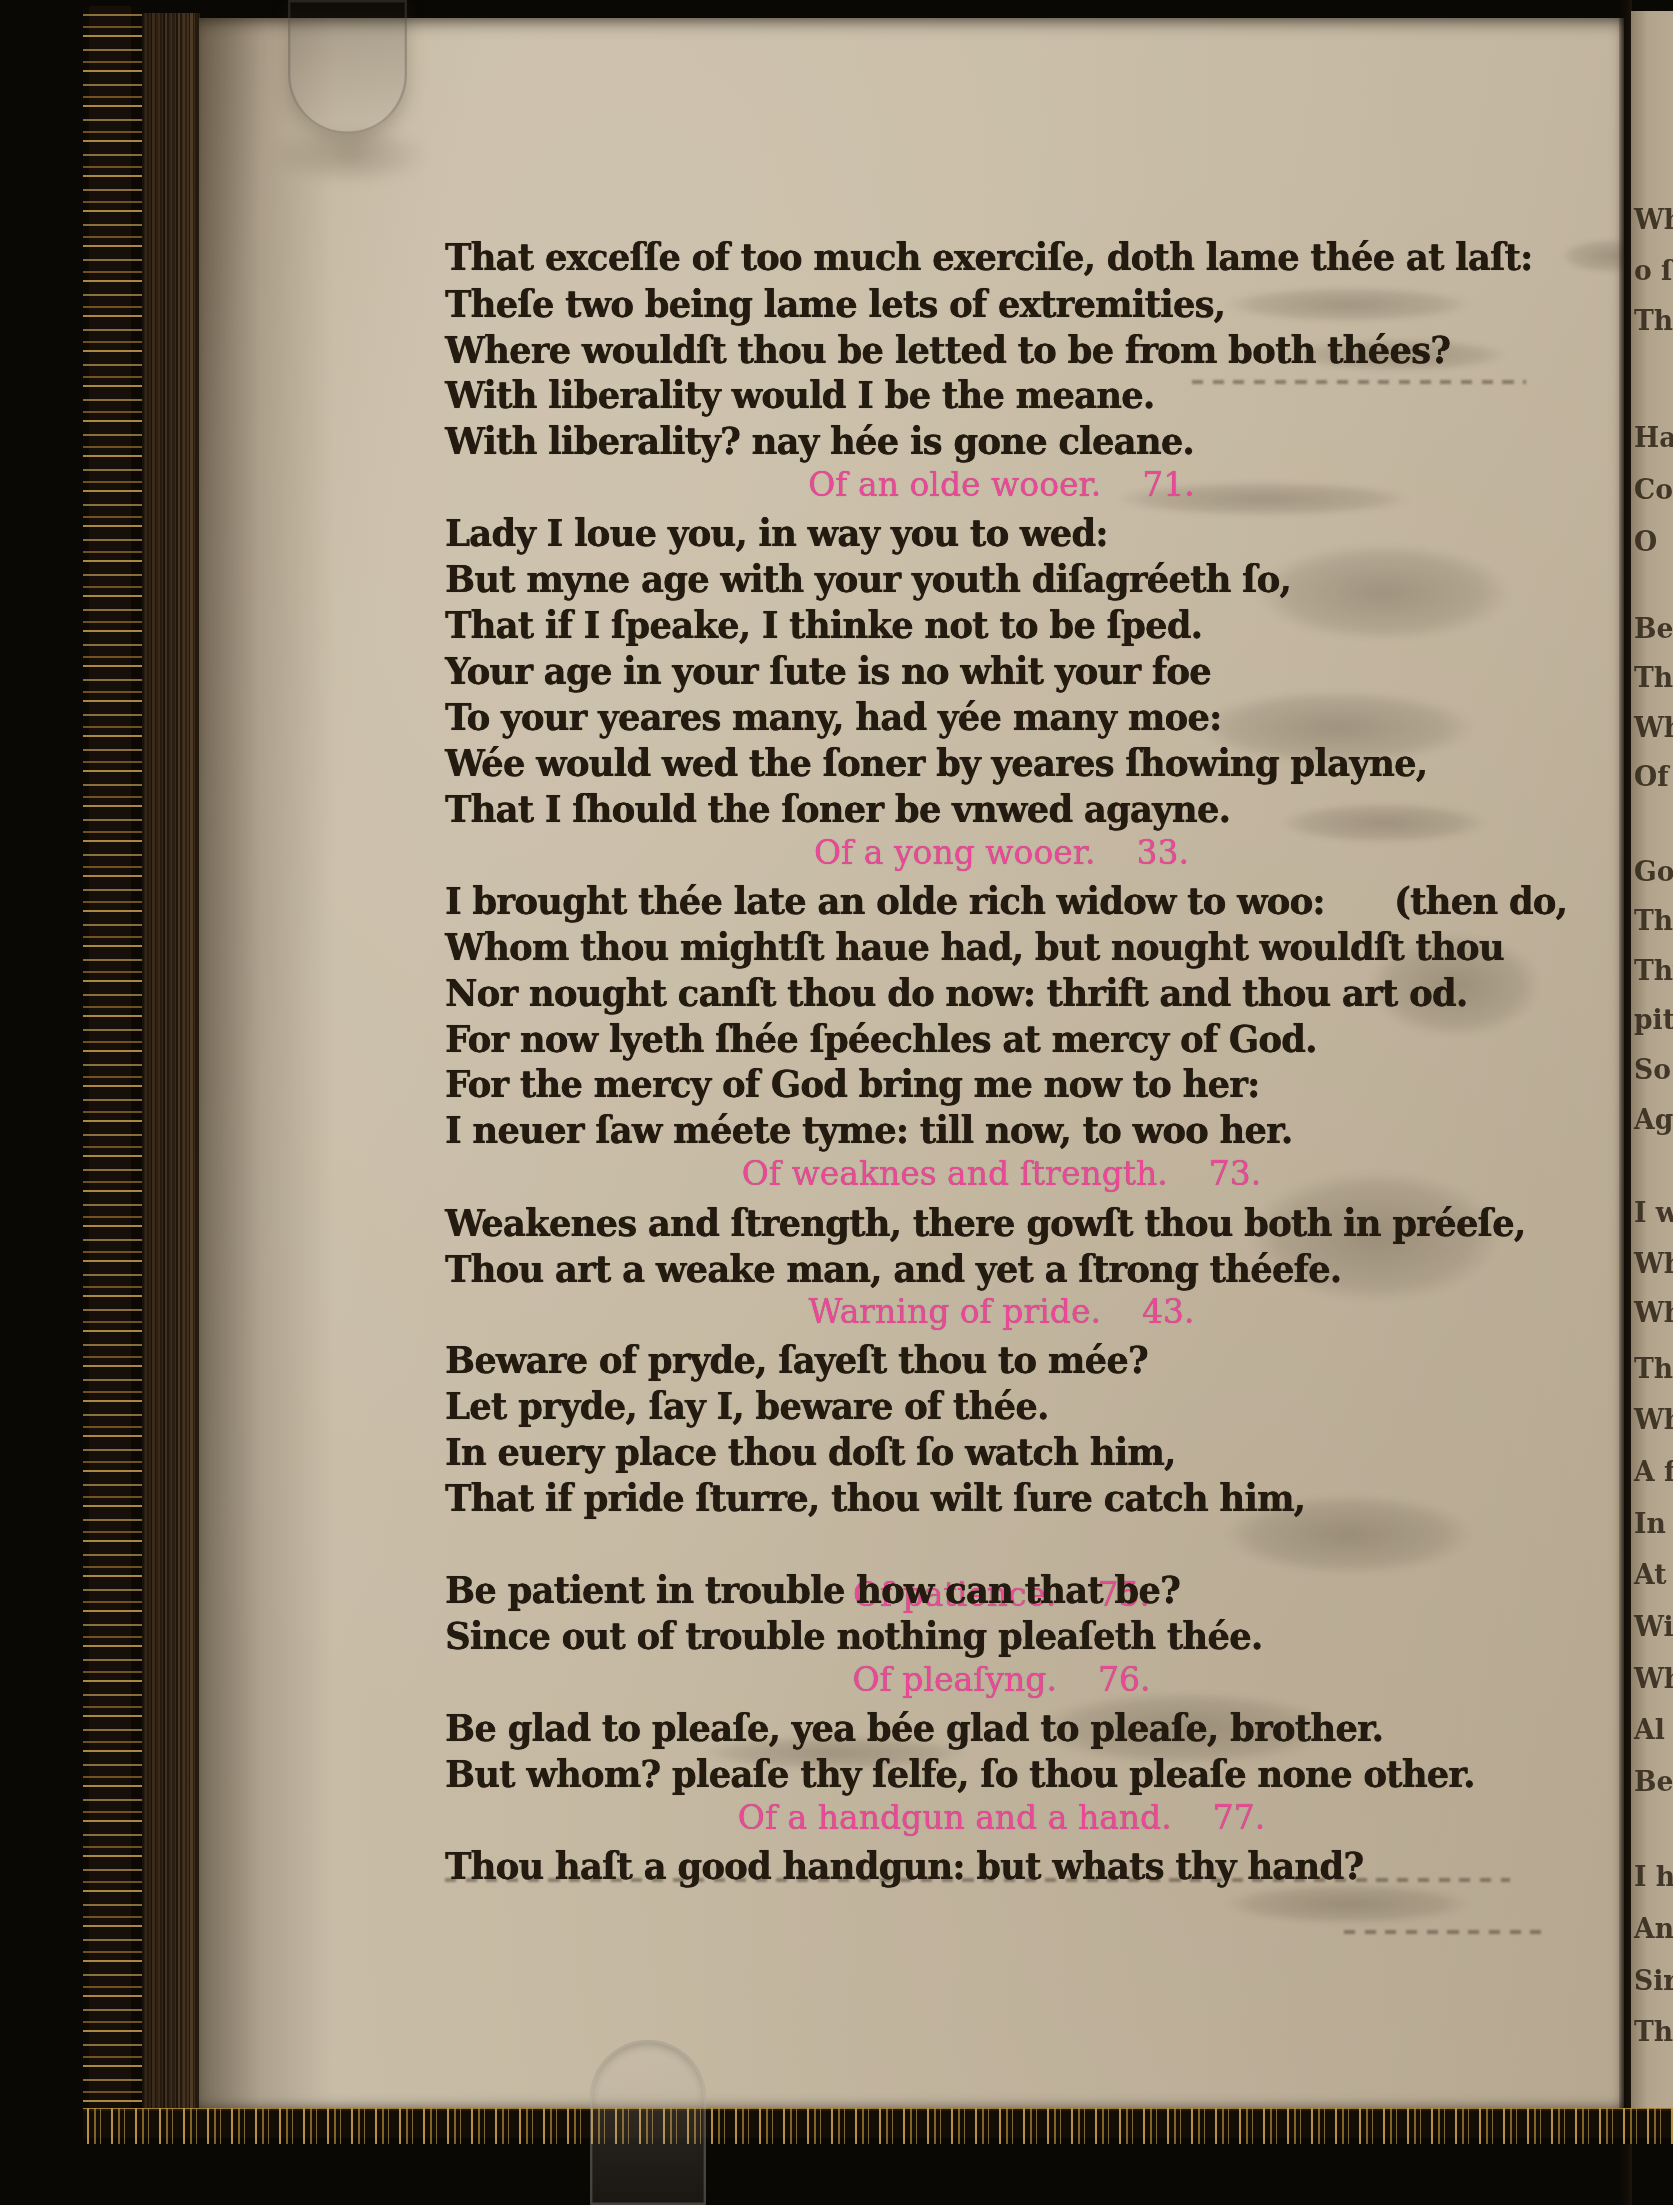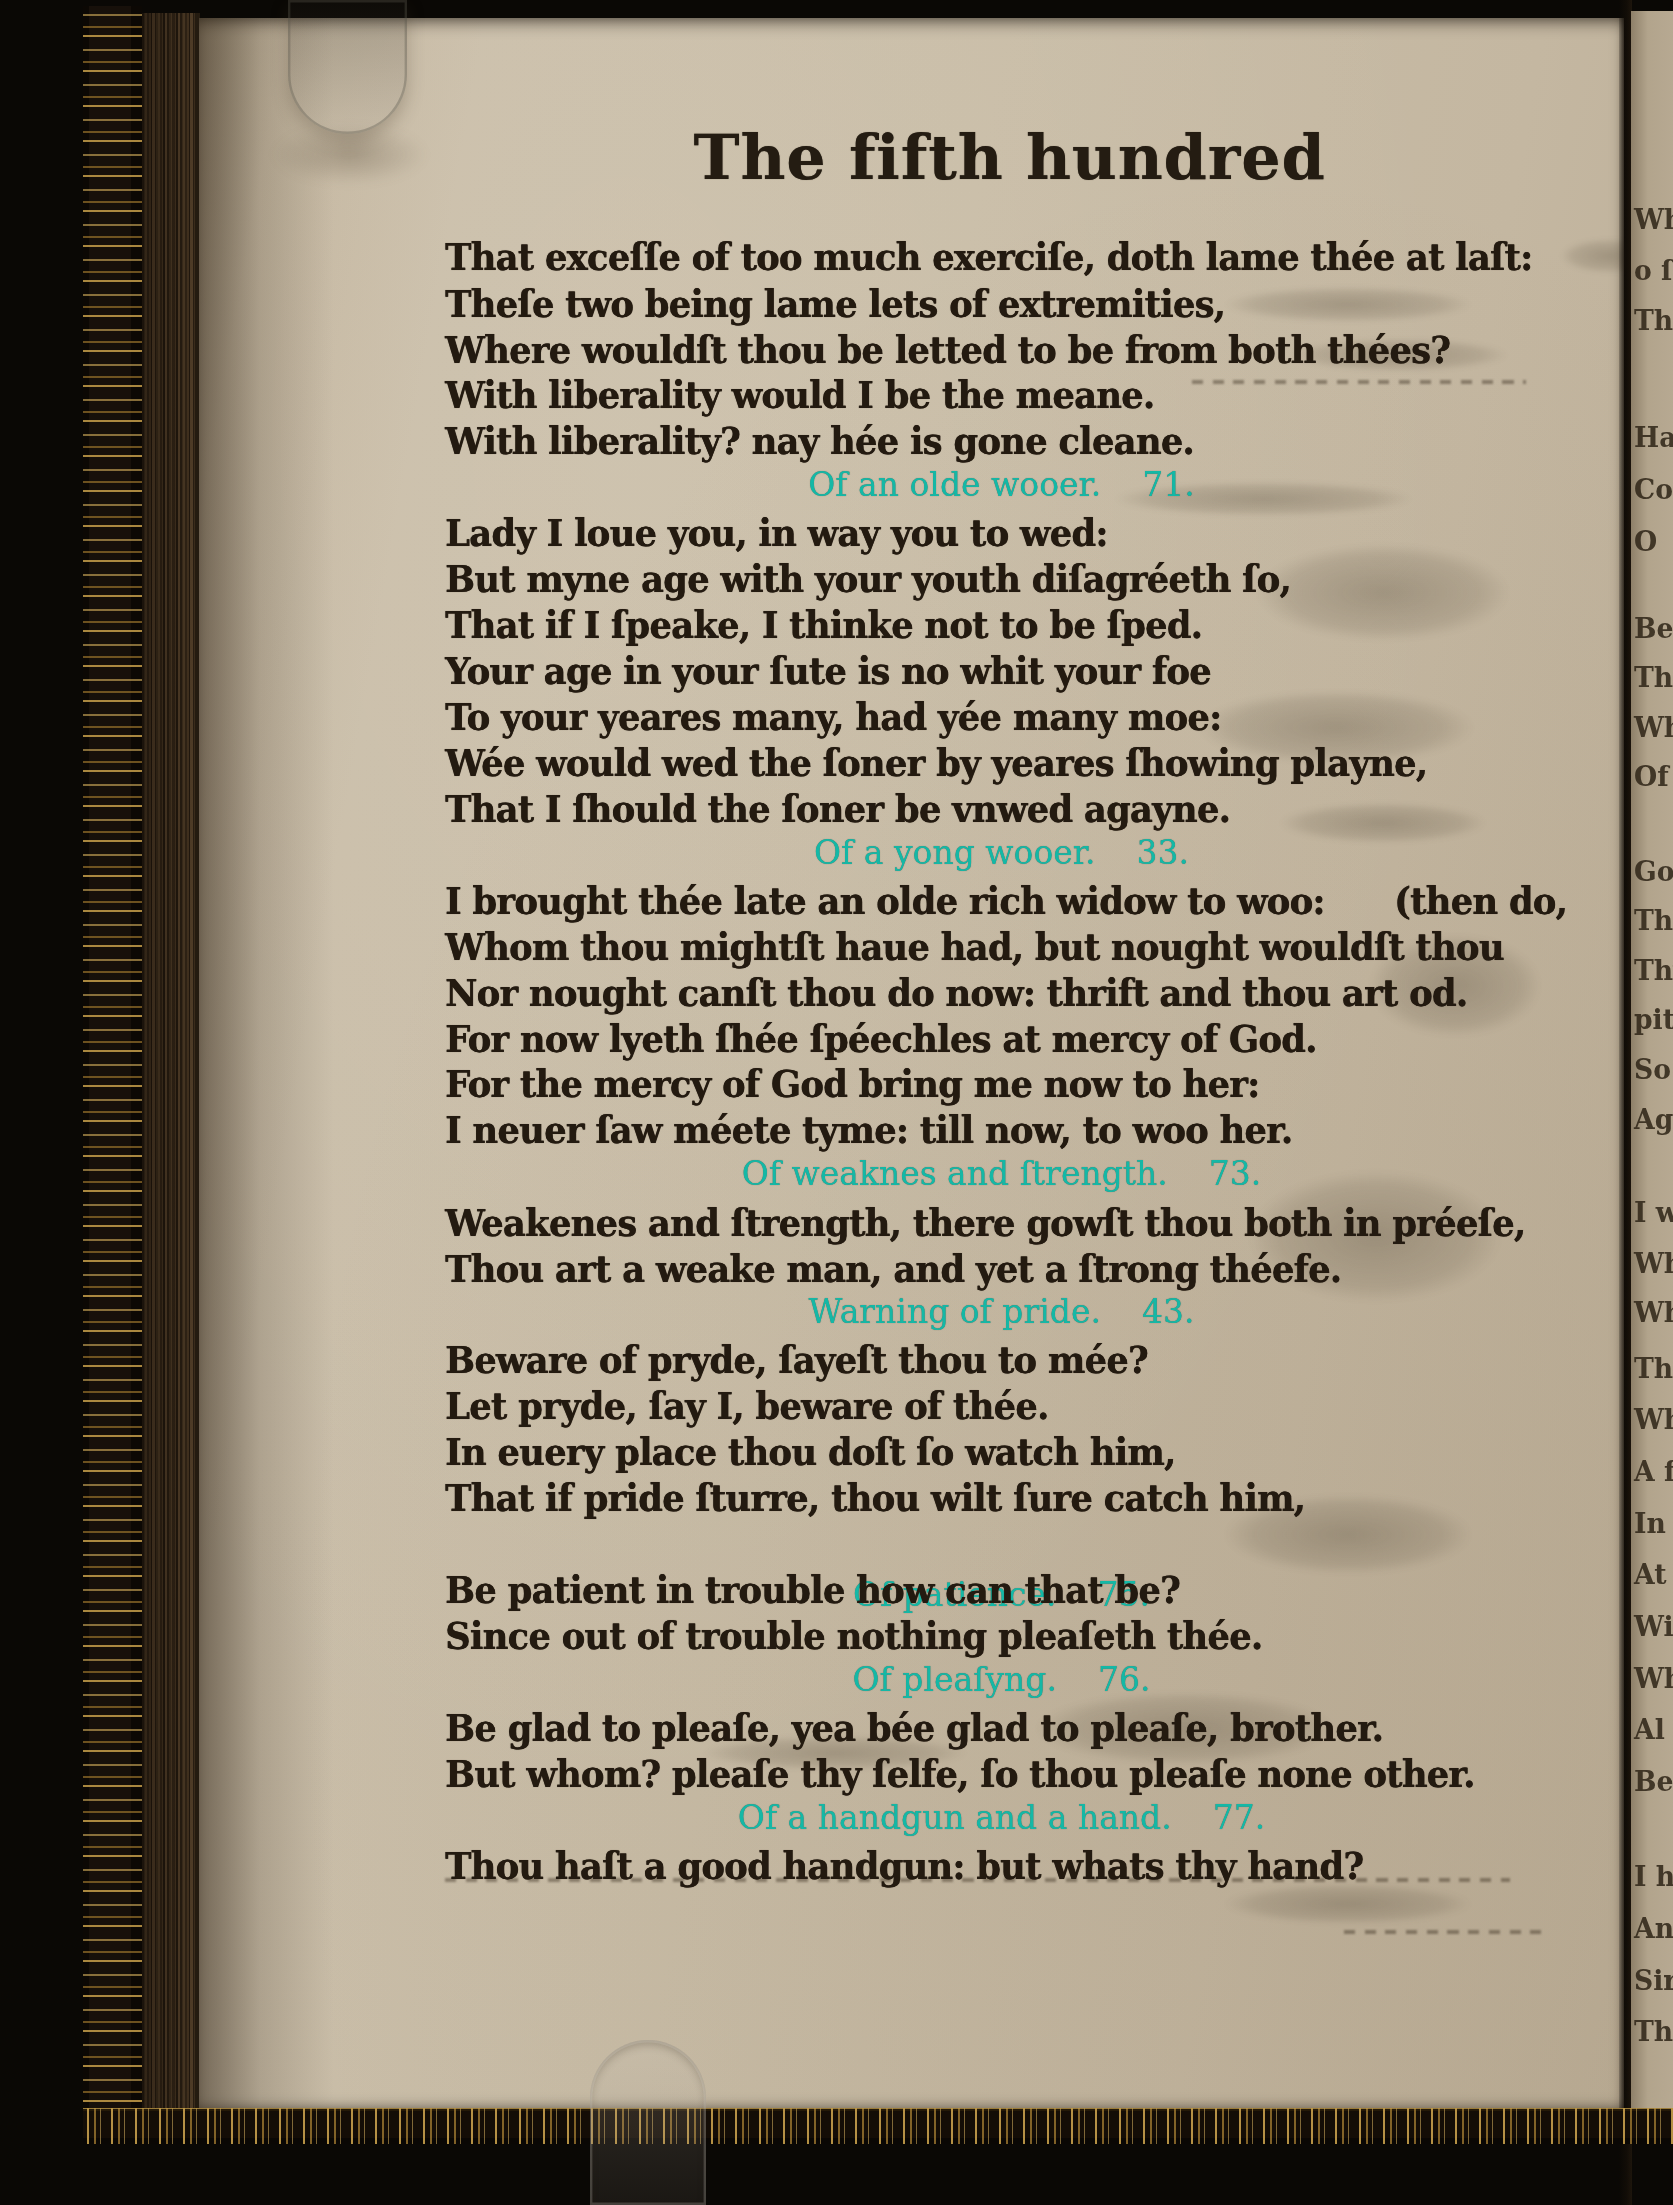--- a/index.html
+++ b/index.html
@@ -61,21 +61,21 @@
     background:linear-gradient(rgba(205,198,186,.20), rgba(130,120,108,.14));
     box-shadow:inset 0 0 0 2.4px rgba(220,215,205,.22), inset 0 4.8px 8px rgba(40,32,20,.25);}
   
   .title{position:absolute;left:493px;top:121px;width:1033px;margin:0;
     font-size:62px;font-weight:bold;letter-spacing:0.8px;color:#241c12;text-align:center;
     text-shadow:0 0 0.8px rgba(36,28,18,.7);}
   .row{position:absolute;left:445px;width:1113px;line-height:1;white-space:pre;}
   .row.v{font-size:38px;font-weight:bold;color:#231a10;letter-spacing:-0.8px;
     transform:scaleX(.93);transform-origin:left top;
     text-shadow:0.5px 0 0 rgba(35,26,16,.9), 0 0 0.8px rgba(35,26,16,.55);}
-  .row.h{font-size:33px;font-weight:normal;color:#14b8a6;text-align:center;
+  .row.h{font-size:33px;font-weight:normal;color:#ec4899;text-align:center;
     text-shadow:0 0 0.8px rgba(43,34,23,.6);}
   .row .num{margin-left:41px;}
   .catchword{position:absolute;left:445px;top:1886px;width:1113px;text-align:right;
     font-size:38px;font-weight:bold;color:#241b10;letter-spacing:-0.8px;line-height:1;
     text-shadow:0.5px 0 0 rgba(35,26,16,.9);}
   
   .smudge{position:absolute;border-radius:50%;
     background:radial-gradient(ellipse closest-side, rgba(62,52,36,.26), rgba(62,52,36,.12) 55%, rgba(0,0,0,0) 72%);
     filter:blur(2.4px);}
   .smear{position:absolute;height:4px;filter:blur(0.8px);
@@ -104,21 +104,20 @@
   <div class="smudge" style="left:1336px;top:914px;width:238px;height:143px"></div>
   <div class="smudge" style="left:1200px;top:1145px;width:350px;height:183px"></div>
   <div class="smudge" style="left:1177px;top:1479px;width:342px;height:111px"></div>
   <div class="smudge" style="left:978px;top:1677px;width:413px;height:103px"></div>
   <div class="smudge" style="left:1177px;top:1876px;width:342px;height:56px"></div>
   <div class="smudge" style="left:652px;top:1729px;width:366px;height:48px"></div>
   <div class="smear" style="left:1192px;top:380px;width:334px"></div>
   <div class="smear" style="left:445px;top:1878px;width:1065px"></div>
   <div class="smear" style="left:1344px;top:1930px;width:199px"></div>
 
-  <h1 class="title">The fifth hundred</h1>
 
   <div>
 
       <div class="row v" style="top: 238px;"><span>That exceſſe of too much exerciſe, doth lame thée at laſt:</span><span class="num"></span></div>
 
       <div class="row v" style="top: 285px;"><span>Theſe two being lame lets of extremities,</span><span class="num"></span></div>
 
       <div class="row v" style="top: 331px;"><span>Where wouldſt thou be letted to be from both thées?</span><span class="num"></span></div>
 
       <div class="row v" style="top: 376px;"><span>With liberality would I be the meane.</span><span class="num"></span></div>

